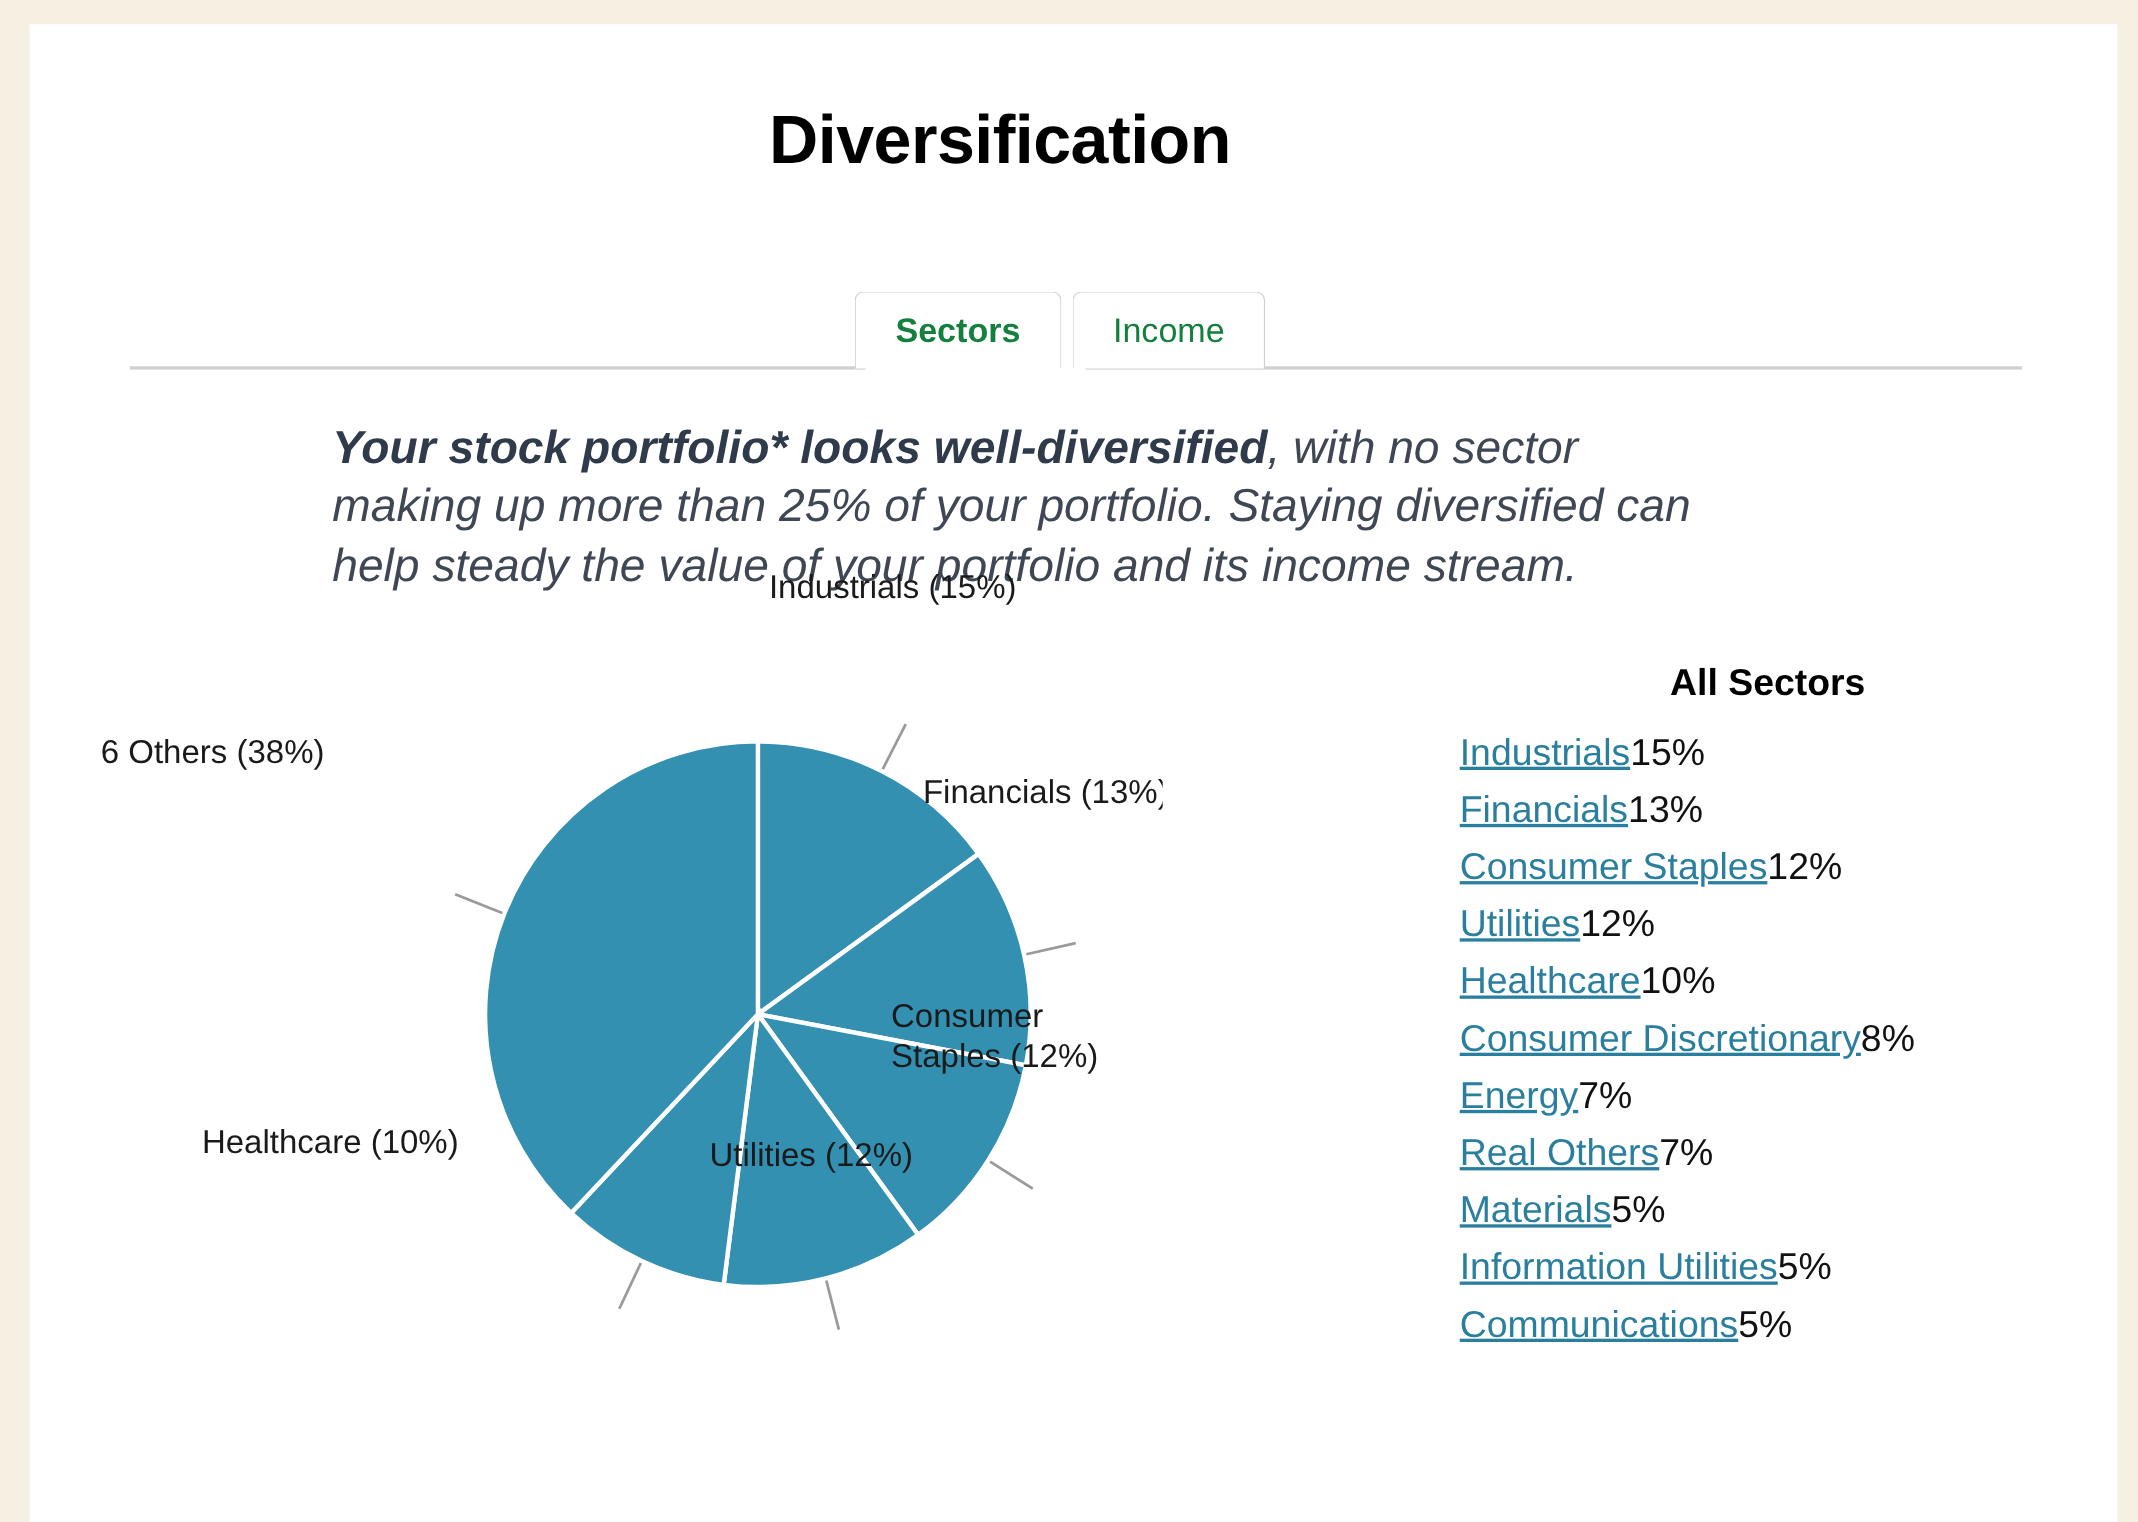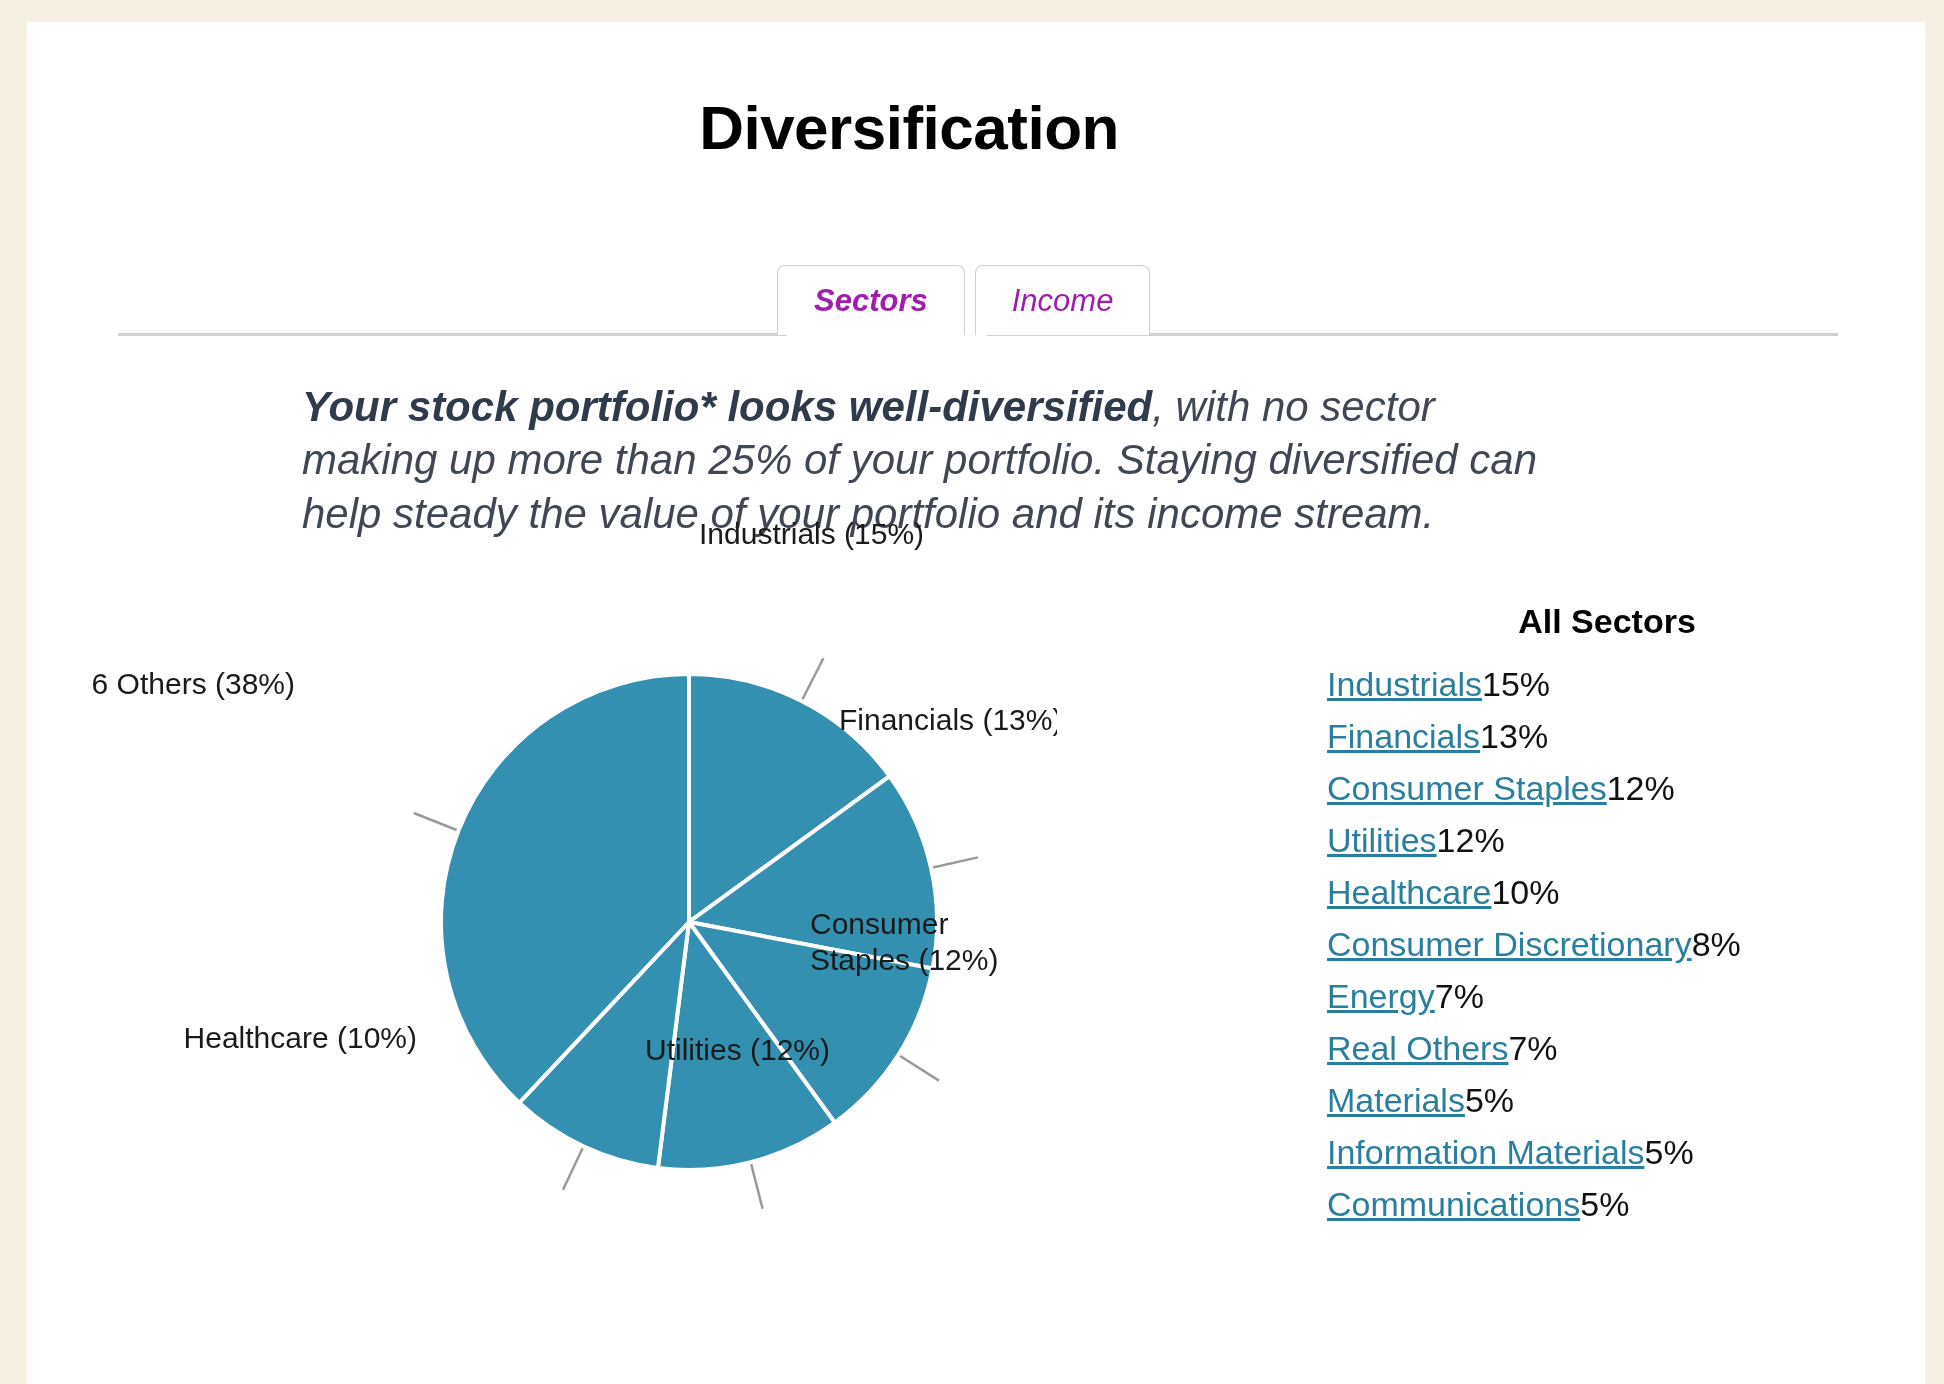--- a/index.html
+++ b/index.html
@@ -56,23 +56,22 @@
     box-sizing: border-box;
     border: 1px solid #cfcfcf;
     border-bottom: none;
     border-radius: 8px 8px 0 0;
     background: #ffffff;
     display: flex;
     align-items: center;
     justify-content: center;
     padding: 12px 36px;
     font-size: 31px;
-    color: #a21caf;
+    color: #15803d;
     cursor: pointer;
-    font-style: italic;
   }
   .tab.active {
     font-weight: bold;
     position: relative;
     z-index: 3;
   }
   .tab + .tab { margin-left: 10px; }
 
   #tab-divider-left {
     position: absolute;
@@ -236,21 +235,21 @@
         </div>
         <div class="sector-row">
           <span class="sector-name">Real Others</span>
           <span class="sector-pct">7%</span>
         </div>
         <div class="sector-row">
           <span class="sector-name">Materials</span>
           <span class="sector-pct">5%</span>
         </div>
         <div class="sector-row">
-          <span class="sector-name">Information Materials</span>
+          <span class="sector-name">Information Utilities</span>
           <span class="sector-pct">5%</span>
         </div>
         <div class="sector-row">
           <span class="sector-name">Communications</span>
           <span class="sector-pct">5%</span>
         </div>
       </div>
   </div>
 
 </div>

